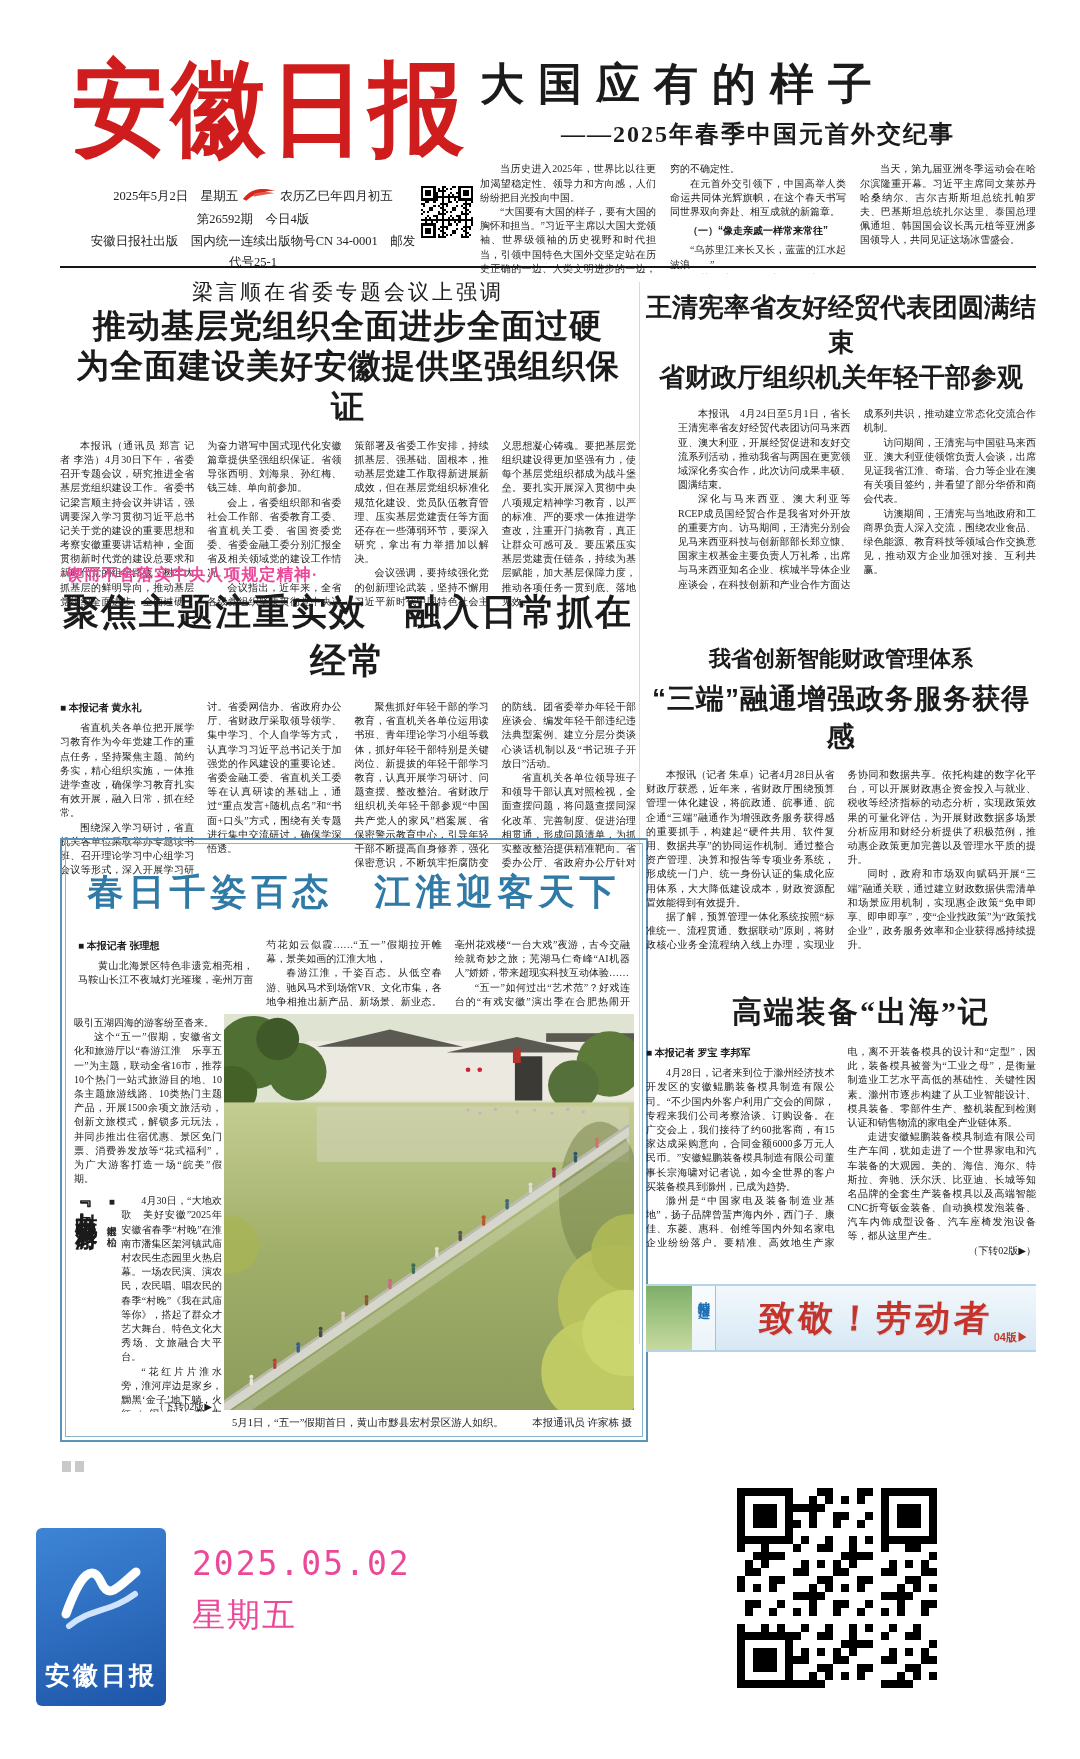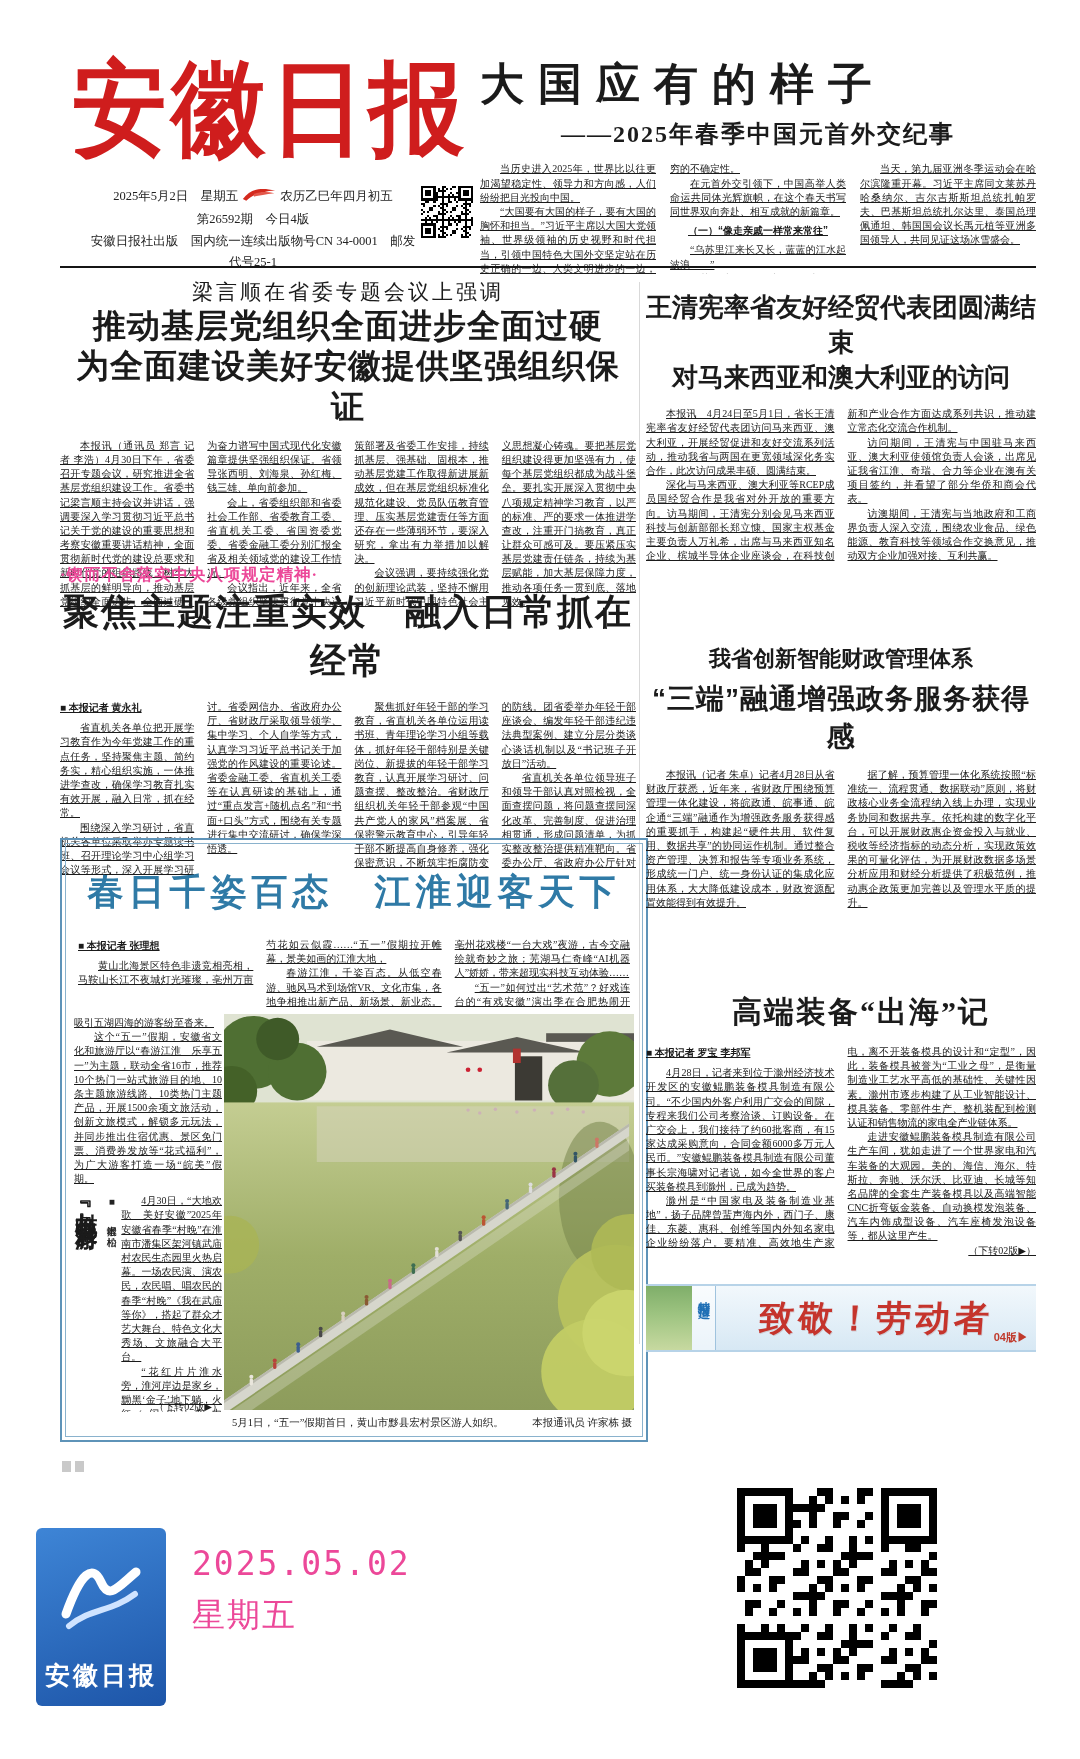--- a/index.html
+++ b/index.html
@@ -17,42 +17,42 @@
   #qr-small{left:421px;top:186px;width:52px;height:52px;}
 
   
   #diplomacy{left:480px;top:60px;width:556px;}
   #dip-title{text-align:left;font-size:44px;letter-spacing:14px;line-height:1.1;}
   #dip-sub{text-align:center;font-size:24px;font-weight:bold;margin-top:10px;letter-spacing:2px;}
   #dip-cols{display:flex;gap:14px;margin-top:12px;height:112px;overflow:hidden;}
   #dip-cols>div{flex:1;}
 
   .flow{font-size:10px;line-height:1.42;text-align:justify;overflow:hidden;column-gap:13px;}
-  .flow p, .paras p{margin:0;text-indent:2em;text-align:justify;text-decoration:underline;}
+  .flow p, .paras p{margin:0;text-indent:2em;text-align:justify;}
   .paras{font-size:10px;line-height:1.42;}
   p.b{font-family:"Liberation Sans","DejaVu Sans",sans-serif;font-weight:bold;text-indent:0;margin:1px 0 6px;}
   p.c{text-align:center;text-indent:0;font-weight:bold;margin:5px 0;
       font-family:"Liberation Sans","DejaVu Sans",sans-serif;}
   p.r{text-align:right;text-indent:0;}
   p.n{text-indent:0;}
   .c2{column-count:2;} .c3{column-count:3;} .c4{column-count:4;}
 
   #rule-top{left:60px;top:266px;width:976px;height:2px;background:#151515;}
   #vrule{left:639px;top:282px;width:1px;height:1062px;background:#d9d9d9;}
 
   
   #meeting{left:60px;top:278px;width:576px;}
   #meeting .kicker{text-align:center;font-size:21px;letter-spacing:3px;}
   #meeting .h{="";text-align:center;font-size:33px;line-height:1.22;letter-spacing:1px;}
   #meeting .body{margin-top:12px;height:172px;}
 
   
   #wang{left:646px;top:290px;width:390px;}
   #wang .h{text-align:center;font-size:26px;line-height:1.35;}
-  #wang .body{margin-top:12px;height:244px;}
+  #wang .body{margin-top:12px;height:244px;margin-left:32px;}
 
   
   #juju-kicker{left:60px;top:564px;font-size:16.5px;font-weight:bold;color:#ec4899;letter-spacing:1px;}
   #juju{left:60px;top:588px;width:576px;}
   #juju .h{text-align:center;font-size:36px;letter-spacing:2px;}
   #juju .body{margin-top:14px;height:182px;}
 
   
   #caizheng{left:646px;top:644px;width:390px;}
   #caizheng .kicker{text-align:center;font-size:22px;}
@@ -369,21 +369,21 @@
     <div class="body flow c4">
         <p>本报讯（通讯员 郑言 记者 李浩）4月30日下午，省委召开专题会议，研究推进全省基层党组织建设工作。省委书记梁言顺主持会议并讲话，强调要深入学习贯彻习近平总书记关于党的建设的重要思想和考察安徽重要讲话精神，全面贯彻新时代党的建设总要求和新时代党的组织路线，树牢大抓基层的鲜明导向，推动基层党组织全面进步、全面过硬，为奋力谱写中国式现代化安徽篇章提供坚强组织保证。省领导张西明、刘海泉、孙红梅、钱三雄、单向前参加。</p>
         <p>会上，省委组织部和省委社会工作部、省委教育工委、省直机关工委、省国资委党委、省委金融工委分别汇报全省及相关领域党的建设工作情况。</p>
         <p>会议指出，近年来，全省各级党组织坚决贯彻党中央决策部署及省委工作安排，持续抓基层、强基础、固根本，推动基层党建工作取得新进展新成效，但在基层党组织标准化规范化建设、党员队伍教育管理、压实基层党建责任等方面还存在一些薄弱环节，要深入研究，拿出有力举措加以解决。</p>
         <p>会议强调，要持续强化党的创新理论武装，坚持不懈用习近平新时代中国特色社会主义思想凝心铸魂。要把基层党组织建设得更加坚强有力，使每个基层党组织都成为战斗堡垒。要扎实开展深入贯彻中央八项规定精神学习教育，以严的标准、严的要求一体推进学查改，注重开门搞教育，真正让群众可感可及。要压紧压实基层党建责任链条，持续为基层赋能，加大基层保障力度，推动各项任务一贯到底、落地见效。</p>
       </div>
   </div>
 
   <div class="abs" id="wang">
     <div class="h hei">王清宪率省友好经贸代表团圆满结束</div>
-    <div class="h hei">对马来西亚和澳大利亚的访问</div>
+    <div class="h hei">省财政厅组织机关年轻干部参观</div>
     <div class="body flow c2">
         <p>本报讯　4月24日至5月1日，省长王清宪率省友好经贸代表团访问马来西亚、澳大利亚，开展经贸促进和友好交流系列活动，推动我省与两国在更宽领域深化务实合作，此次访问成果丰硕、圆满结束。</p>
         <p>深化与马来西亚、澳大利亚等RCEP成员国经贸合作是我省对外开放的重要方向。访马期间，王清宪分别会见马来西亚科技与创新部部长郑立慷、国家主权基金主要负责人万礼希，出席与马来西亚知名企业、槟城半导体企业座谈会，在科技创新和产业合作方面达成系列共识，推动建立常态化交流合作机制。</p>
         <p>访问期间，王清宪与中国驻马来西亚、澳大利亚使领馆负责人会谈，出席见证我省江淮、奇瑞、合力等企业在澳有关项目签约，并看望了部分华侨和商会代表。</p>
         <p>访澳期间，王清宪与当地政府和工商界负责人深入交流，围绕农业食品、绿色能源、教育科技等领域合作交换意见，推动双方企业加强对接、互利共赢。</p>
       </div>
   </div>
 
   <div class="abs" id="juju-kicker">·锲而不舍落实中央八项规定精神·</div>
   <div class="abs" id="juju">
@@ -494,20 +494,21 @@
       <span>本报通讯员 许家栋 摄</span>
     </div>
   </div>
 
   <div class="abs" id="caizheng">
     <div class="kicker hei">我省创新智能财政管理体系</div>
     <div class="h hei">“三端”融通增强政务服务获得感</div>
     <div class="body flow c2">
         <p>本报讯（记者 朱卓）记者4月28日从省财政厅获悉，近年来，省财政厅围绕预算管理一体化建设，将皖政通、皖事通、皖企通“三端”融通作为增强政务服务获得感的重要抓手，构建起“硬件共用、软件复用、数据共享”的协同运作机制。通过整合资产管理、决算和报告等专项业务系统，形成统一门户、统一身份认证的集成化应用体系，大大降低建设成本，财政资源配置效能得到有效提升。</p>
         <p>据了解，预算管理一体化系统按照“标准统一、流程贯通、数据联动”原则，将财政核心业务全流程纳入线上办理，实现业务协同和数据共享。依托构建的数字化平台，可以开展财政惠企资金投入与就业、税收等经济指标的动态分析，实现政策效果的可量化评估，为开展财政数据多场景分析应用和财经分析提供了积极范例，推动惠企政策更加完善以及管理水平质的提升。</p>
+        <p>同时，政府和市场双向赋码开展“三端”融通关联，通过建立财政数据供需清单和场景应用机制，实现惠企政策“免申即享、即申即享”，变“企业找政策”为“政策找企业”，政务服务效率和企业获得感持续提升。</p>
       </div>
   </div>
 
   <div class="abs" id="gaoduan">
     <div class="h">高端装备“出海”记</div>
     <div class="body flow c2">
         <p class="b">■ 本报记者 罗宝 李邦军</p>
         <p>4月28日，记者来到位于滁州经济技术开发区的安徽鲲鹏装备模具制造有限公司。“不少国内外客户利用广交会的间隙，专程来我们公司考察洽谈、订购设备。在广交会上，我们接待了约60批客商，有15家达成采购意向，合同金额6000多万元人民币。”安徽鲲鹏装备模具制造有限公司董事长宗海啸对记者说，如今全世界的客户买装备模具到滁州，已成为趋势。</p>
         <p>滁州是“中国家电及装备制造业基地”，扬子品牌曾蜚声海内外，西门子、康佳、东菱、惠科、创维等国内外知名家电企业纷纷落户。要精准、高效地生产家电，离不开装备模具的设计和“定型”，因此，装备模具被誉为“工业之母”，是衡量制造业工艺水平高低的基础性、关键性因素。滁州市逐步构建了从工业智能设计、模具装备、零部件生产、整机装配到检测认证和销售物流的家电全产业链体系。</p>
         <p>走进安徽鲲鹏装备模具制造有限公司生产车间，犹如走进了一个世界家电和汽车装备的大观园。美的、海信、海尔、特斯拉、奔驰、沃尔沃、比亚迪、长城等知名品牌的全套生产装备模具以及高端智能CNC折弯钣金装备、自动换模发泡装备、汽车内饰成型设备、汽车座椅发泡设备等，都从这里产生。</p>

